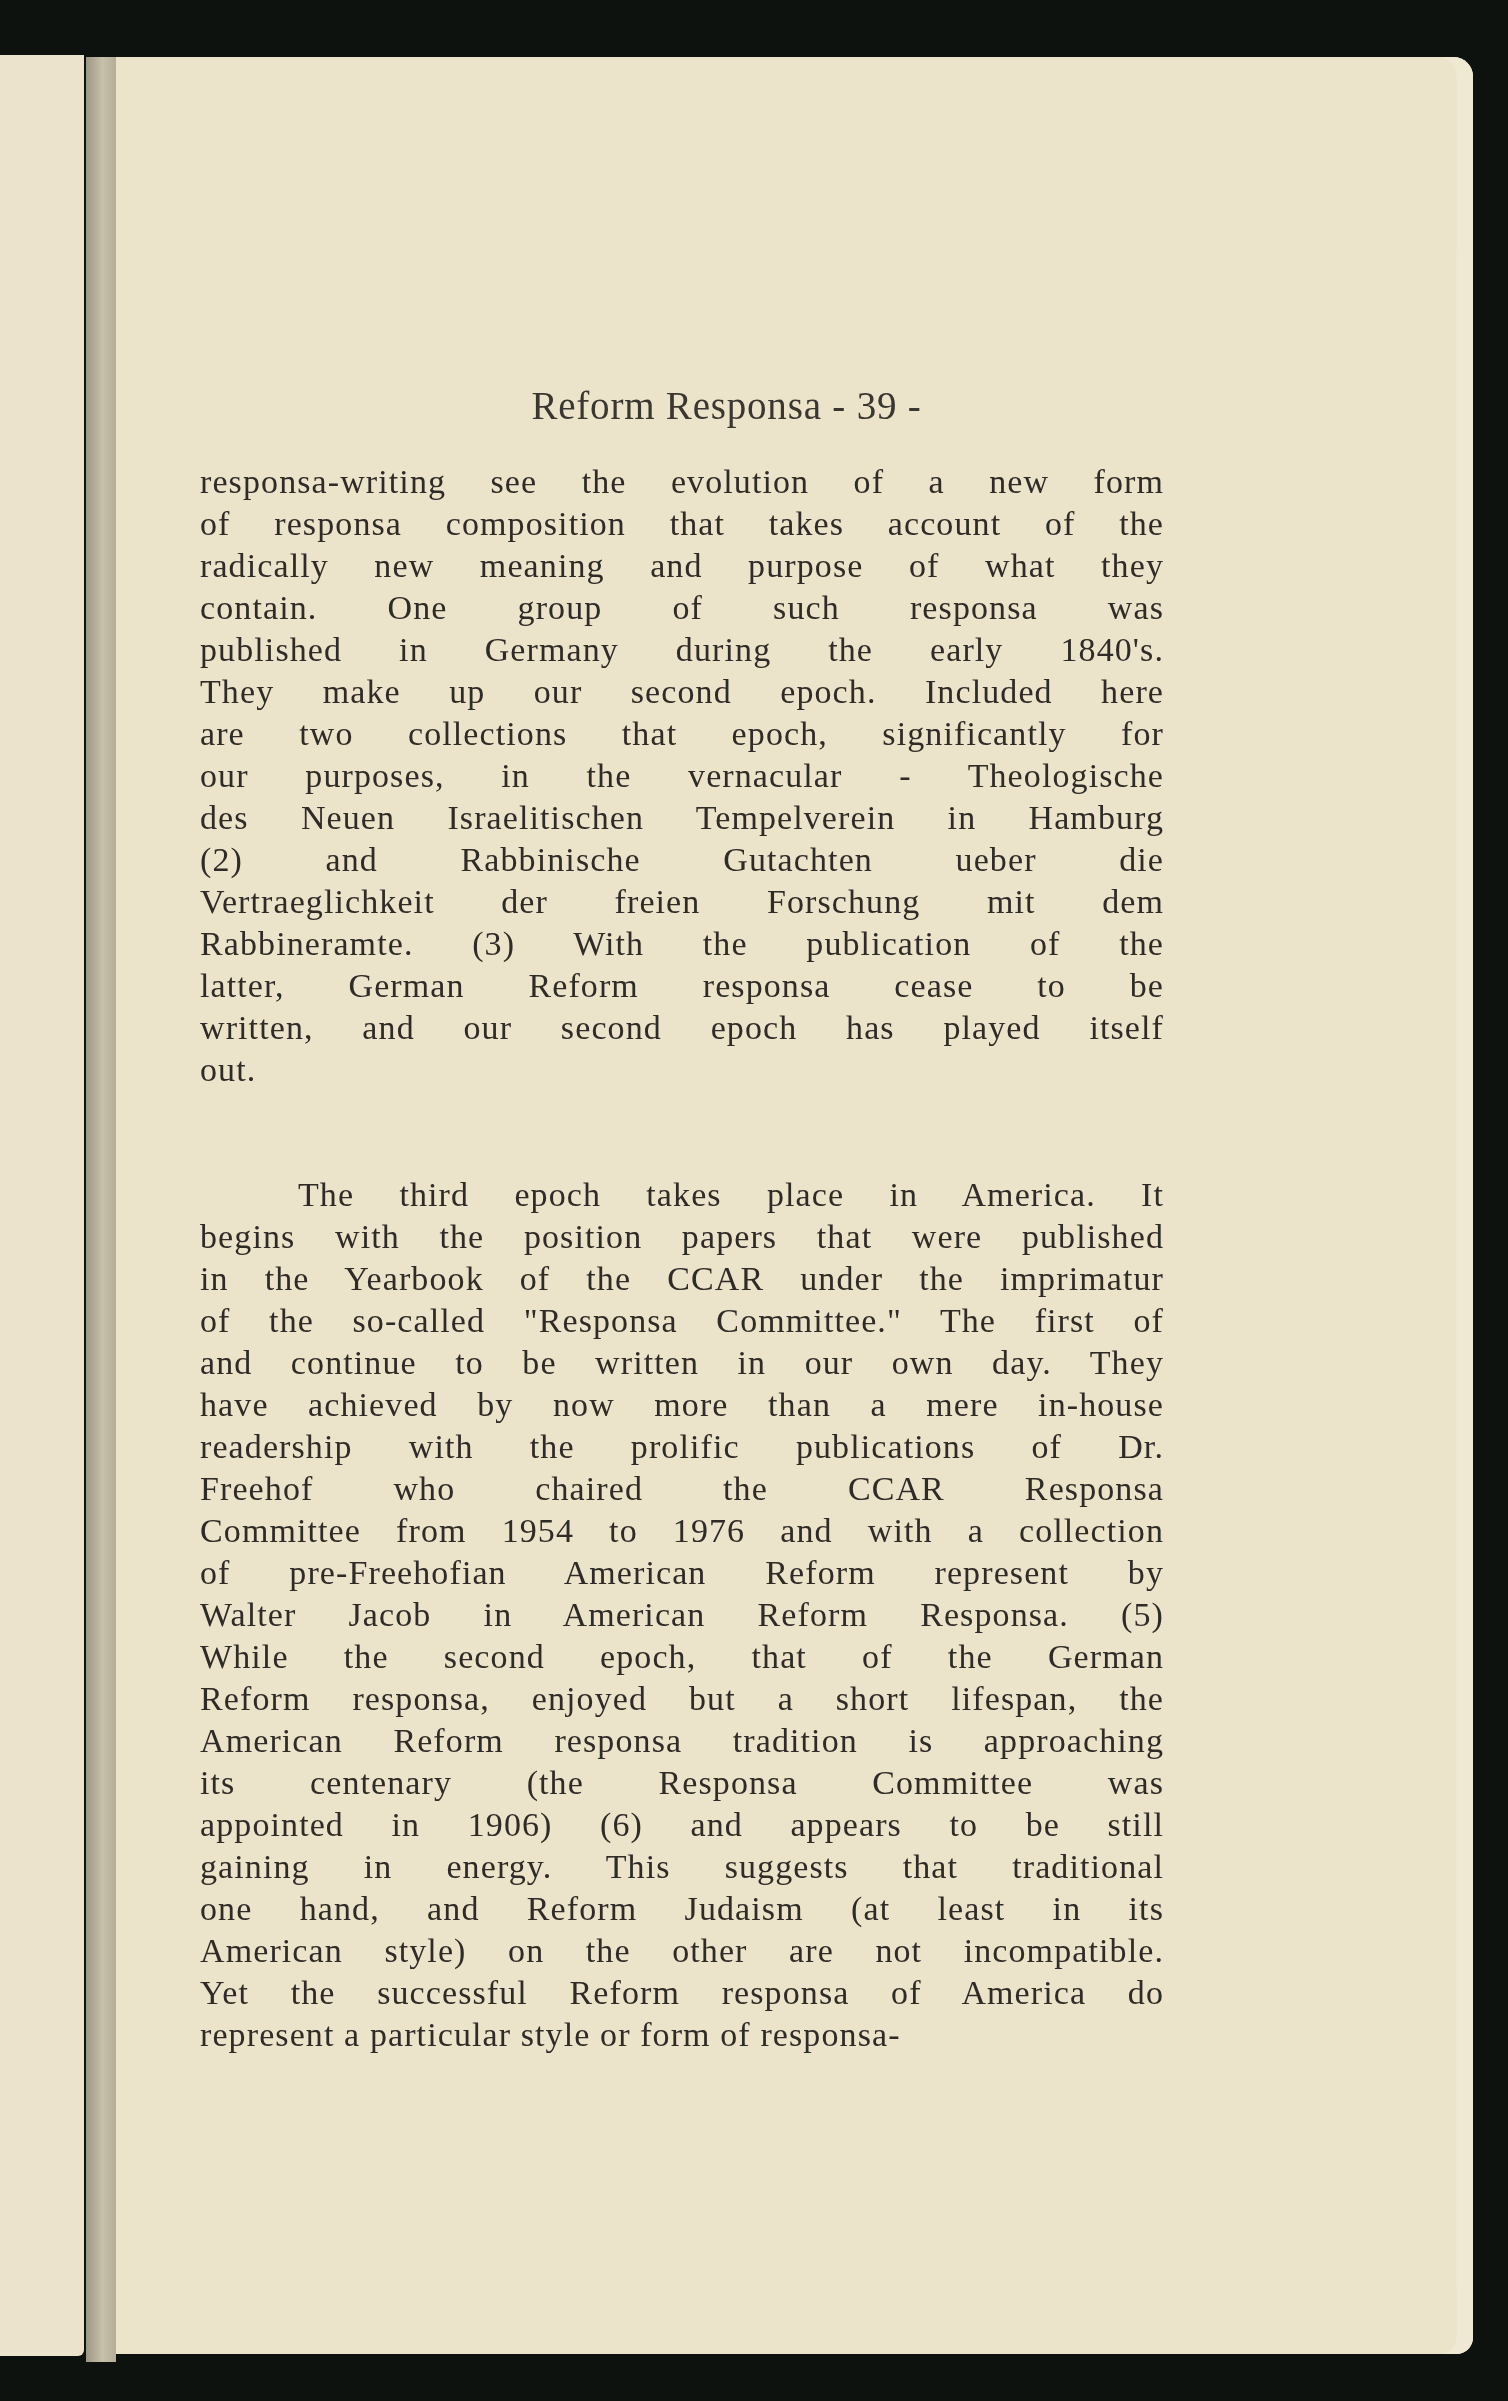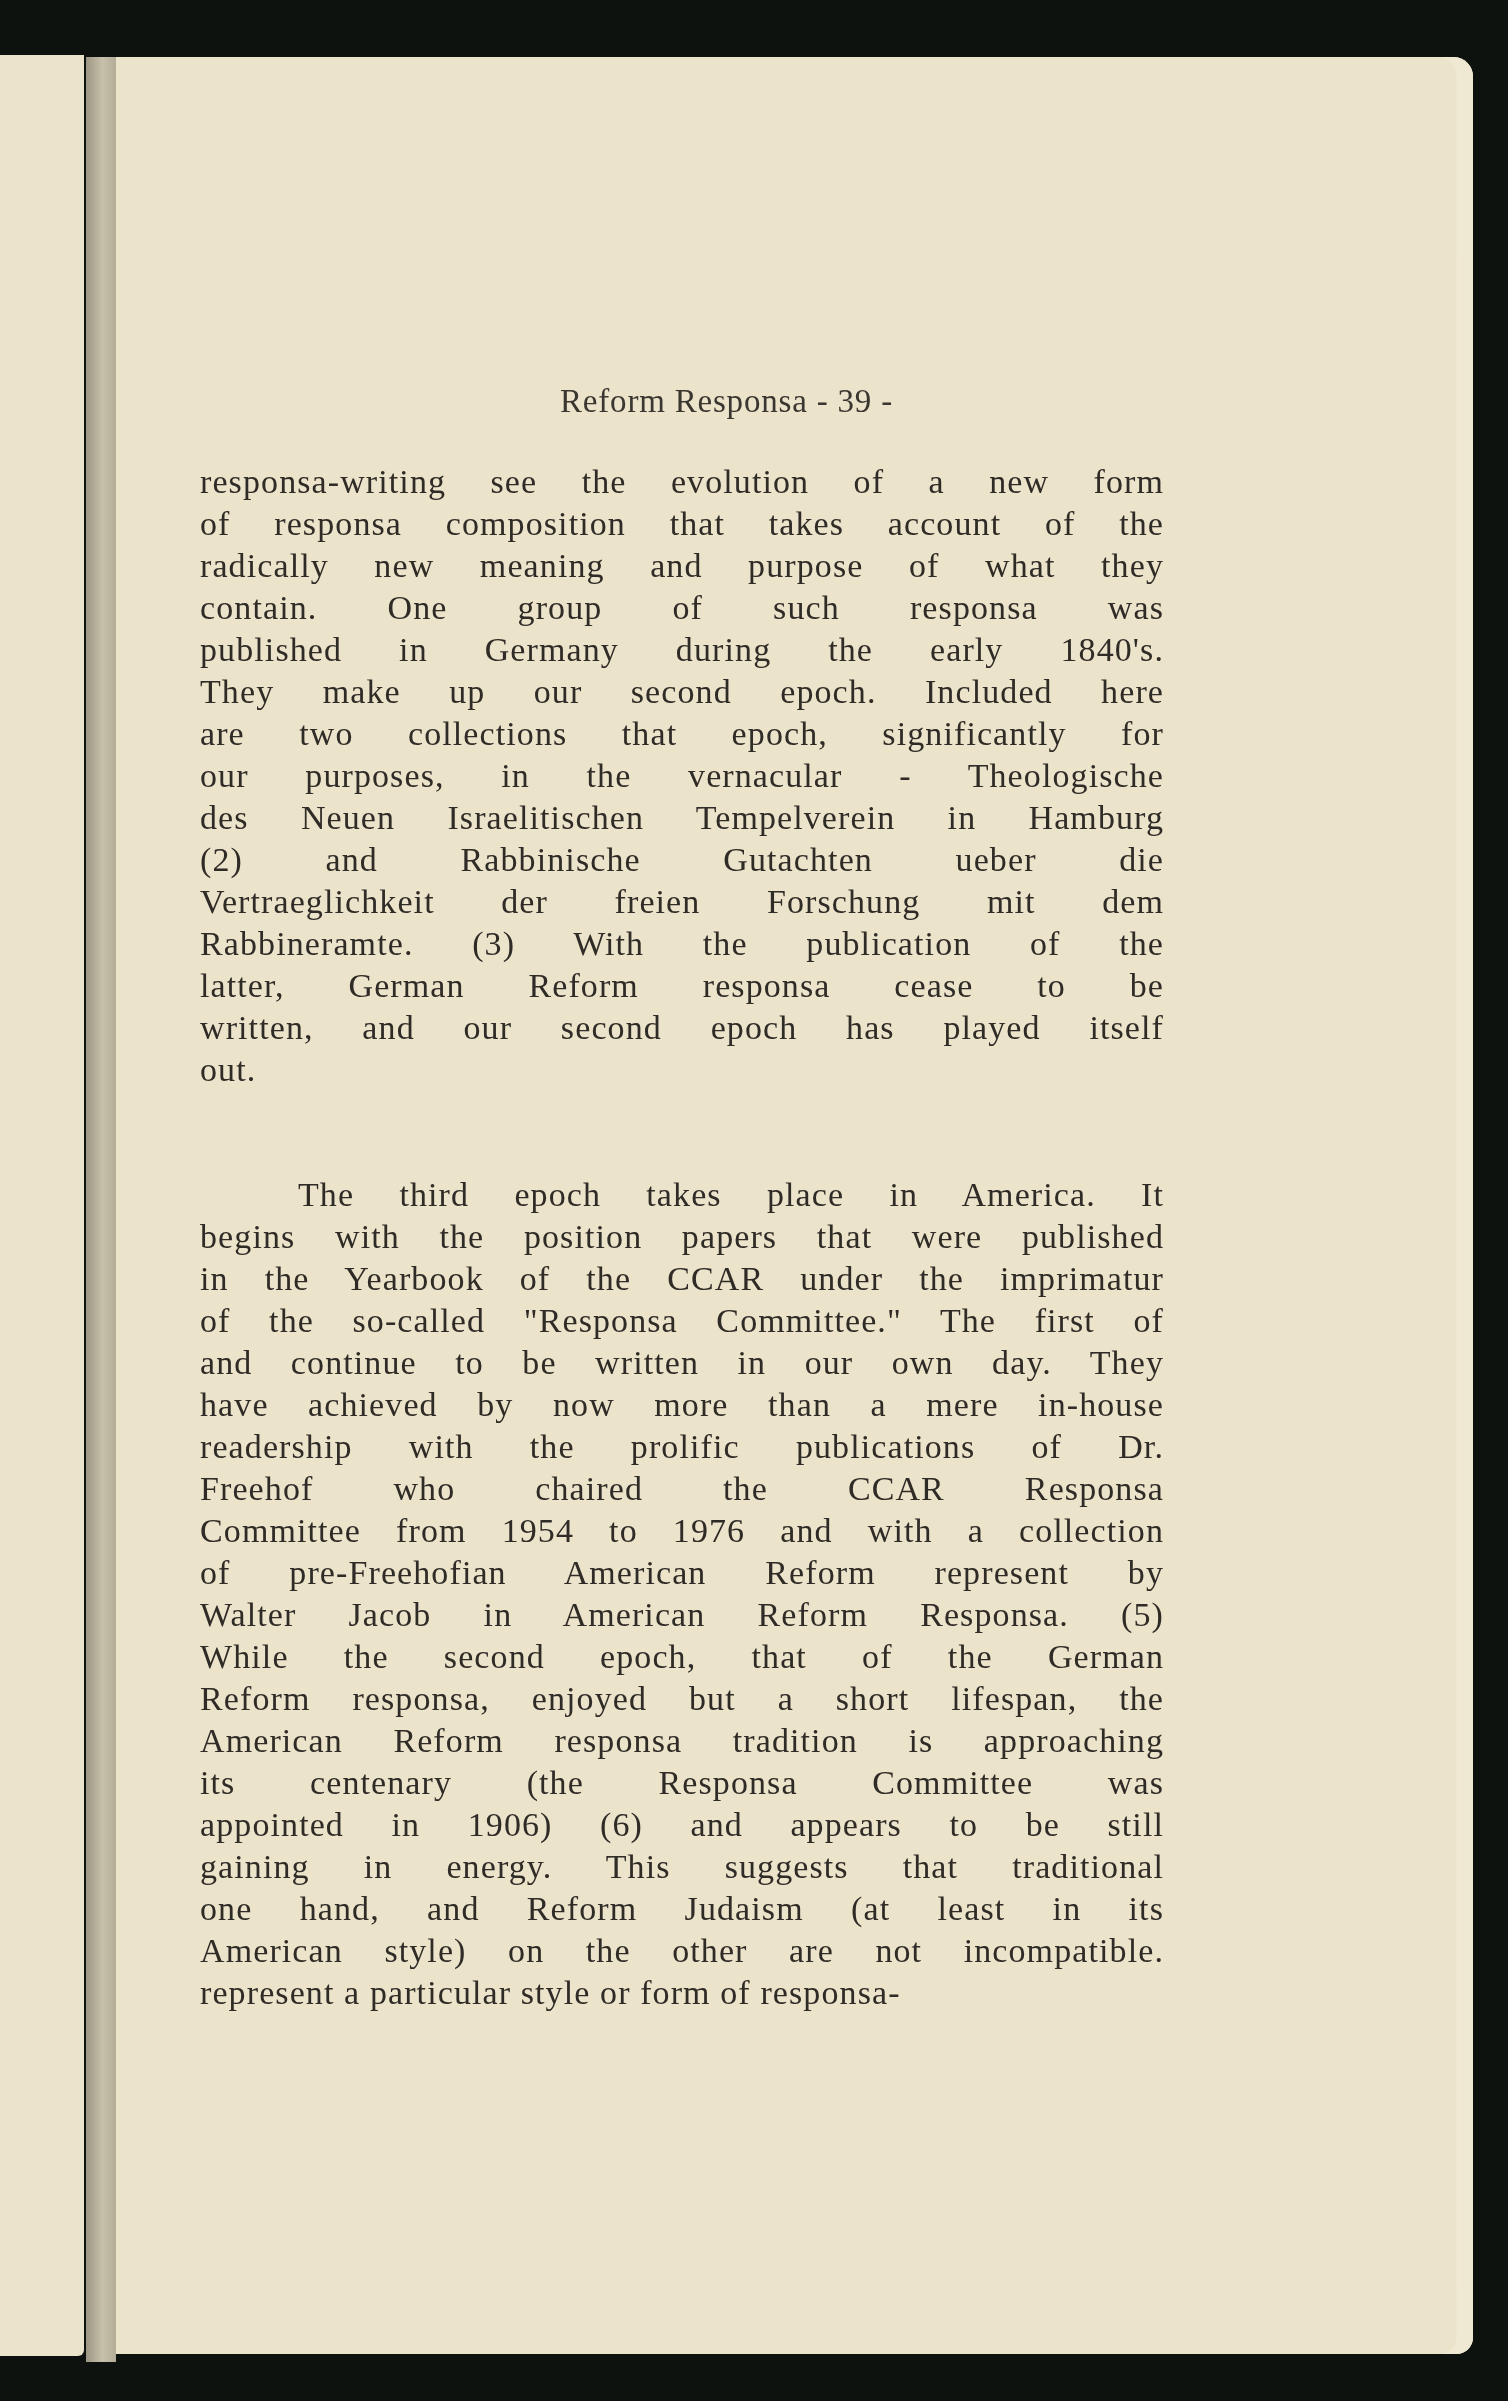--- a/index.html
+++ b/index.html
@@ -17,21 +17,21 @@
     background: linear-gradient(to right, #9c9684, #c7c0aa 55%, #b4ad97);
   }
   .page {
     position: absolute; left: 116px; top: 57px; width: 1357px; height: 2297px;
     background: #ece3cb;
     border-top-right-radius: 19.6px; border-bottom-right-radius: 16.6px;
     box-shadow: inset -16.6px 0 0 #efe8d3;
   }
   .running-head {
     position: absolute; left: 0; right: 0; top: 326px; text-align: center;
-    font-size: 33px; color: #3a3630; letter-spacing: 0.8px;
+    font-size: 39px; color: #3a3630; letter-spacing: 0.8px;
     padding-right: 136px;
   }
   .text-block {
     position: absolute; left: 84px; top: 404px; width: 964px;
     color: #2f2b26; font-size: 34px; line-height: 42px;
     letter-spacing: 1.1px;
   }
   .line { display: block; text-align: justify; text-align-last: justify; white-space: nowrap; height: 42px; }
   .line.last { text-align-last: left; }
   .line.indent { padding-left: 98px; }
@@ -78,18 +78,19 @@
         <span class="line"><span>of pre-Freehofian American Reform represent by</span></span>
         <span class="line"><span>Walter Jacob in </span><b>American Reform Responsa.</b><span>  (5)</span></span>
         <span class="line"><span>While the second epoch, that of the German</span></span>
         <span class="line"><span>Reform responsa, enjoyed but a short lifespan, the</span></span>
         <span class="line"><span>American Reform responsa tradition is approaching</span></span>
         <span class="line"><span>its centenary (the Responsa Committee was</span></span>
         <span class="line"><span>appointed in 1906) (6) and appears to be still</span></span>
         <span class="line"><span>gaining in energy.  This suggests that traditional</span></span>
         <span class="line"><span>one hand, and Reform Judaism (at least in its</span></span>
         <span class="line"><span>American style) on the other are not incompatible.</span></span>
+        <span class="line"><span>Yet the successful Reform responsa of America do</span></span>
         <span class="line last"><span>represent a particular style or form of responsa-</span></span>
       </div>
     </div>
 
 </div>
 
 
 </body></html>

